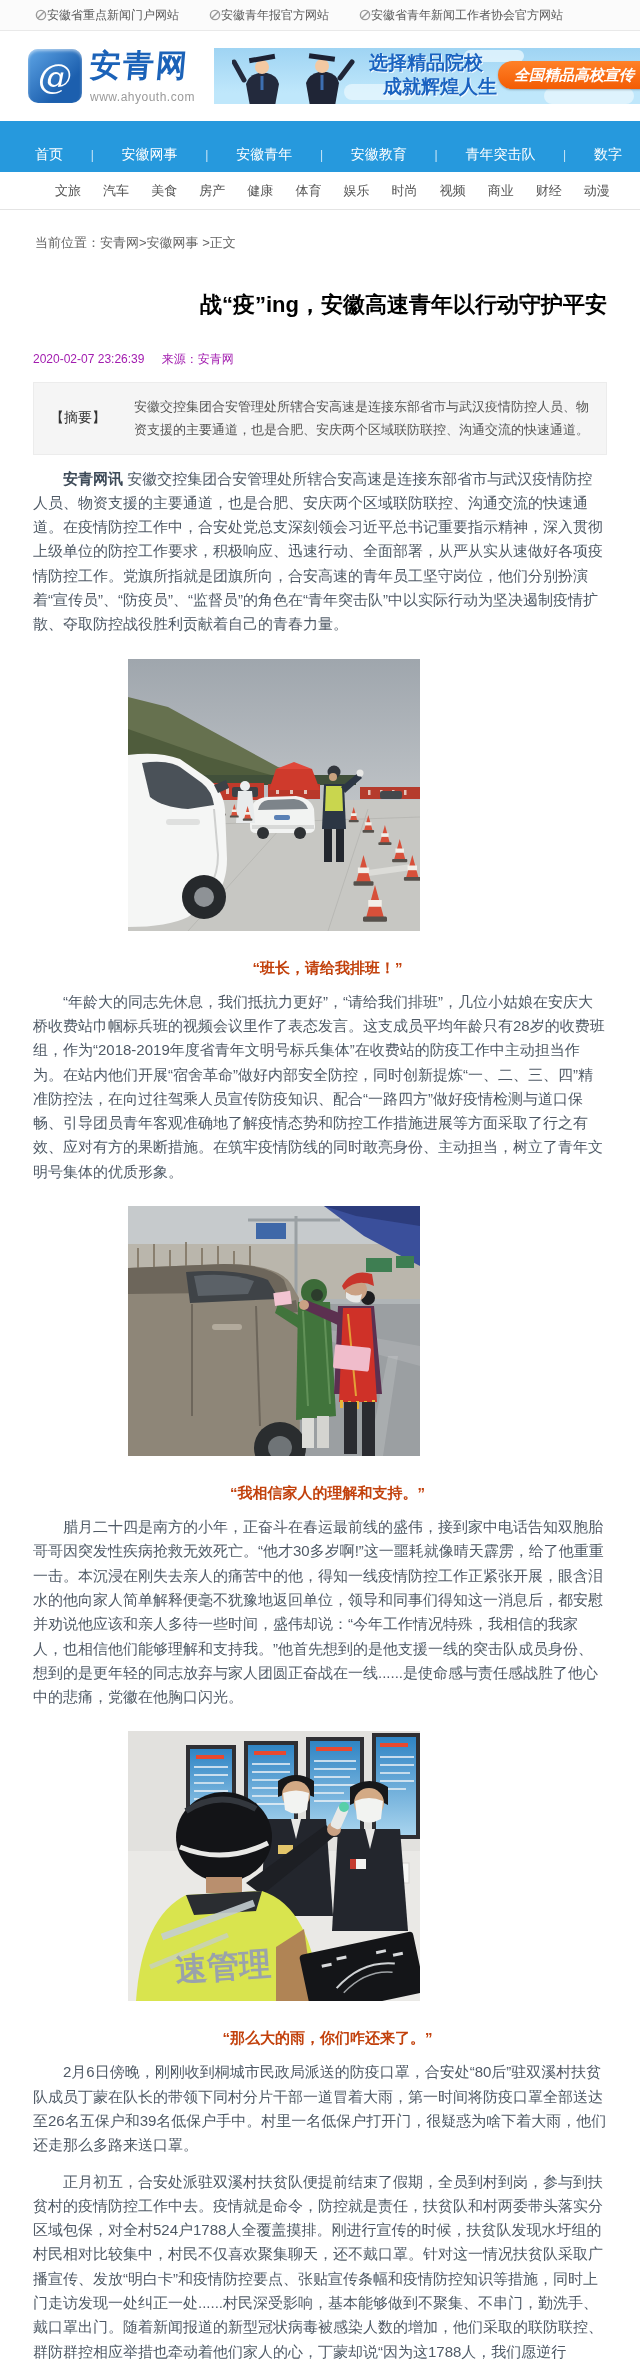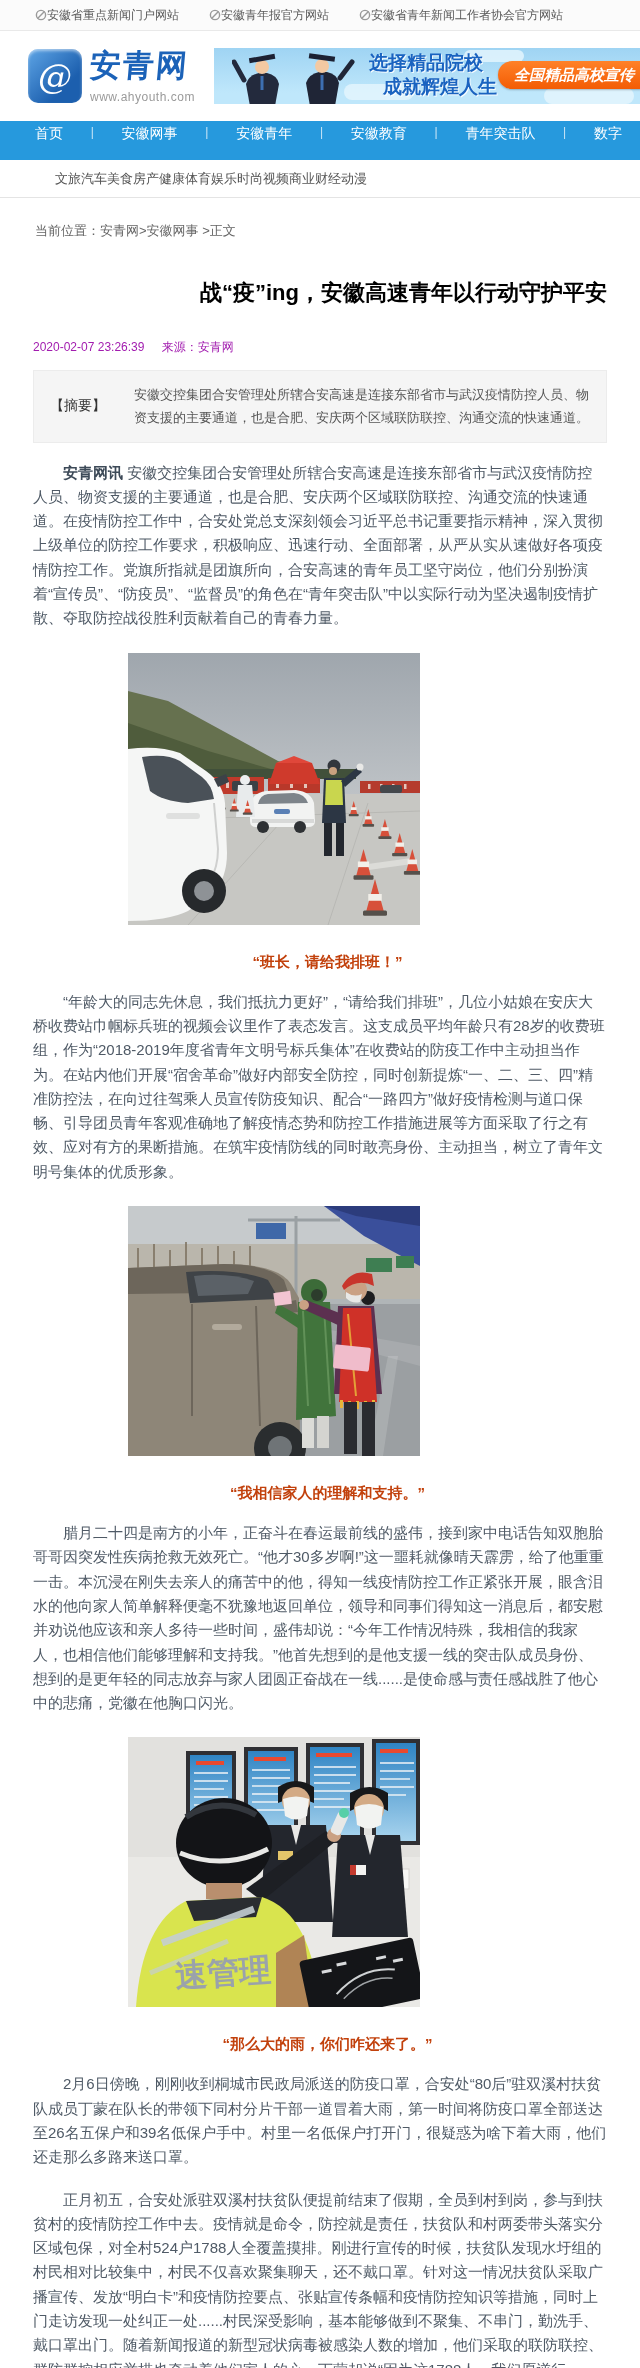--- a/index.html
+++ b/index.html
@@ -19,41 +19,41 @@
   .logo-name{font-size:31px;font-weight:bold;color:#1b62b8;transform:skewX(-5deg);letter-spacing:2px;text-shadow:1px 1px 0 #fff;}
   .logo-url{font-size:12px;color:#9a9a9a;margin-top:10px;letter-spacing:.5px;text-align:right;}
   .banner{position:relative;height:56px;flex:1;margin-left:14px;background:linear-gradient(180deg,#9fd4f3 0%,#bfe7fb 80%);overflow:hidden;cursor:pointer;}
   .cloud{position:absolute;background:#e3f4fd;border-radius:20px;opacity:.85;}
   .banner-fig{position:absolute;left:18px;top:2px;}
   .banner-text{position:absolute;left:155px;top:3px;line-height:1.25;font-weight:bold;color:#1a63c0;font-size:19px;text-shadow:1px 1px 0 rgba(255,255,255,.9);white-space:nowrap;}
   .banner-text .l2{margin-left:14px;display:block;}
   .banner-pill{position:absolute;right:-14px;top:13px;height:28px;line-height:28px;padding:0 20px 0 16px;border-radius:15px;background:linear-gradient(180deg,#ff8128,#f35c04);color:#fff;font-size:15px;font-style:italic;font-weight:bold;white-space:nowrap;box-shadow:0 1px 2px rgba(0,0,0,.25);}
 
   
-  .main-nav{background:#2699dd;height:35px;display:flex;justify-content:space-between;padding:4px 18px 0 35px;color:#fff;font-size:14px;}
+  .main-nav{background:#2699dd;height:35px;display:flex;align-items:center;justify-content:space-between;padding:16px 18px 0 35px;color:#fff;font-size:14px;}
   .nav-item{cursor:pointer;white-space:nowrap;}
   .nav-sep{color:rgba(255,255,255,.75);font-size:12px;}
 
   
-  .sub-nav{height:37px;border-bottom:1px solid #e4e4e4;display:flex;align-items:center;justify-content:flex-start;padding:0 30px 0 55px;font-size:13px;color:#555;background:#fff;}
+  .sub-nav{height:37px;border-bottom:1px solid #e4e4e4;display:flex;align-items:center;justify-content:space-between;padding:0 30px 0 55px;font-size:13px;color:#555;background:#fff;}
   .sub-nav span{cursor:pointer;white-space:nowrap;}
 
   
   .breadcrumb{padding:24px 0 2px 35px;font-size:13px;color:#666;}
   .breadcrumb a{color:#666;text-decoration:none;cursor:pointer;}
 
   
   .article{padding:0 33px 30px 33px;}
   .article-title{text-align:right;font-size:22px;font-weight:bold;color:#000000;margin:36px 0 0 0;line-height:1.4;}
   .meta{font-size:12px;color:#a21caf;margin:30px 0 14px 0;}
   .meta .src{margin-left:14px;}
   .abstract{background:#f5f5f5;border:1px solid #ececec;display:flex;align-items:center;gap:28px;padding:12px 16px;margin-bottom:10px;}
   .abstract-label{color:#333;font-size:14px;white-space:nowrap;flex:none;}
   .abstract-text{color:#555;font-size:13px;line-height:1.8;}
-  p.body-p{font-size:15px;line-height:1.62;color:#4f5a66;text-indent:2em;margin:18px 0;}
+  p.body-p{font-size:15px;line-height:1.62;color:#4f5a66;text-indent:2em;margin:12px 0;}
   .lead{font-weight:bold;color:#3d4a58;}
   h3.subhead{font-size:15px;font-weight:bold;color:#c2410c;margin:28px 0 6px 0;text-indent:1em;text-align:center;}
   .article-photo{display:block;margin:22px 0 22px 95px;background:#ddd;}
 </style>
 </head>
 <body>
 
 <div class="page">
 
   <div class="top-bar">

